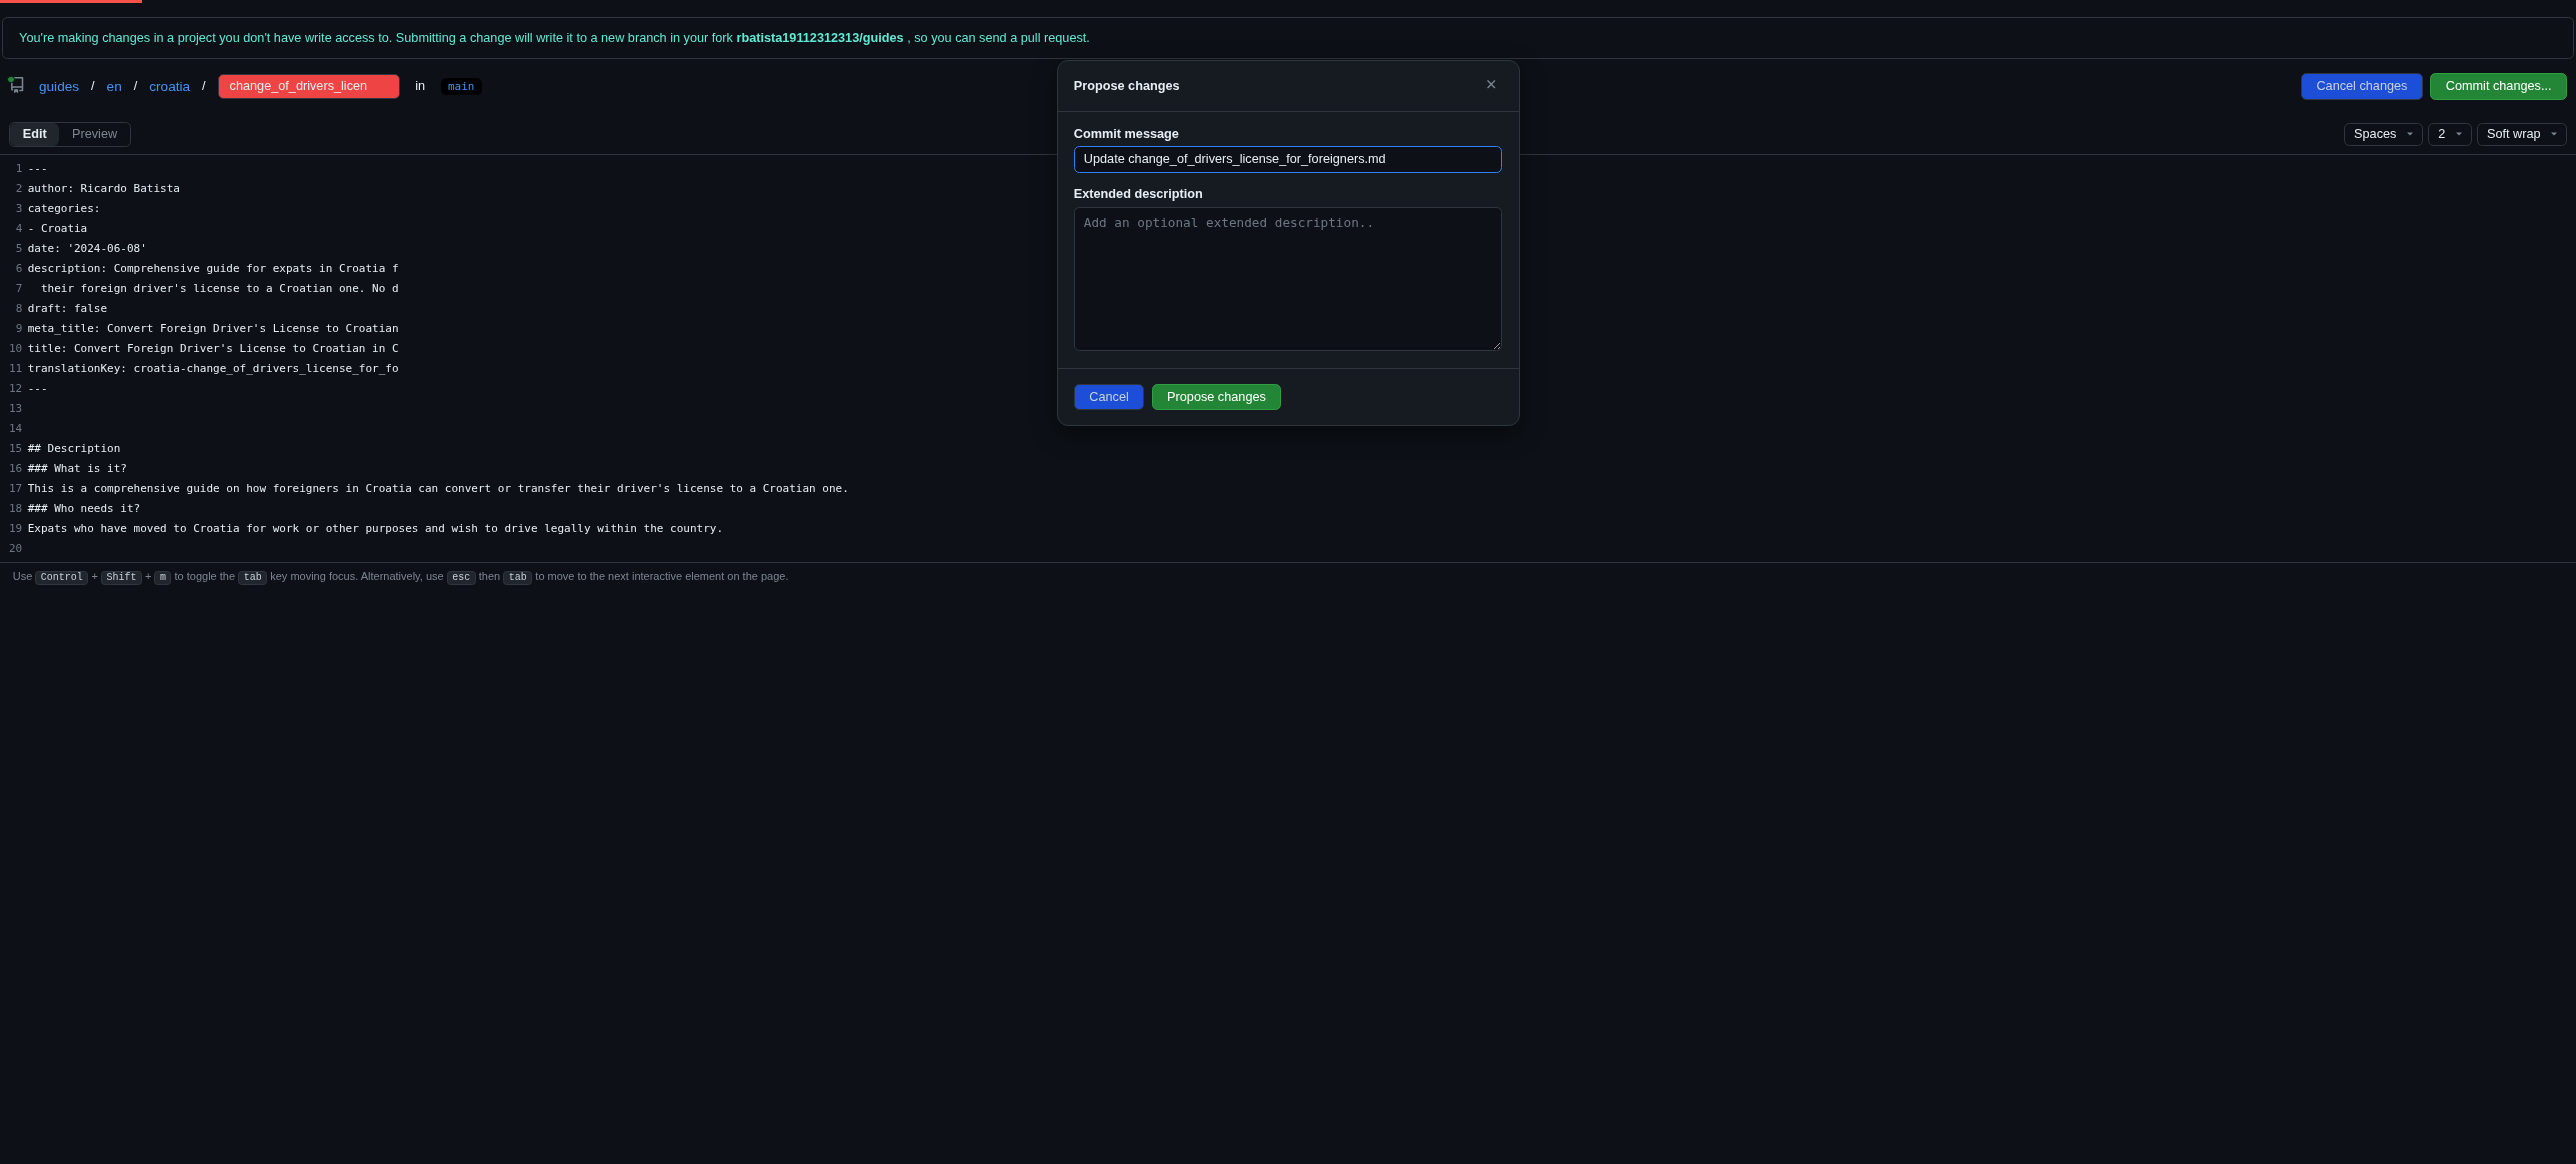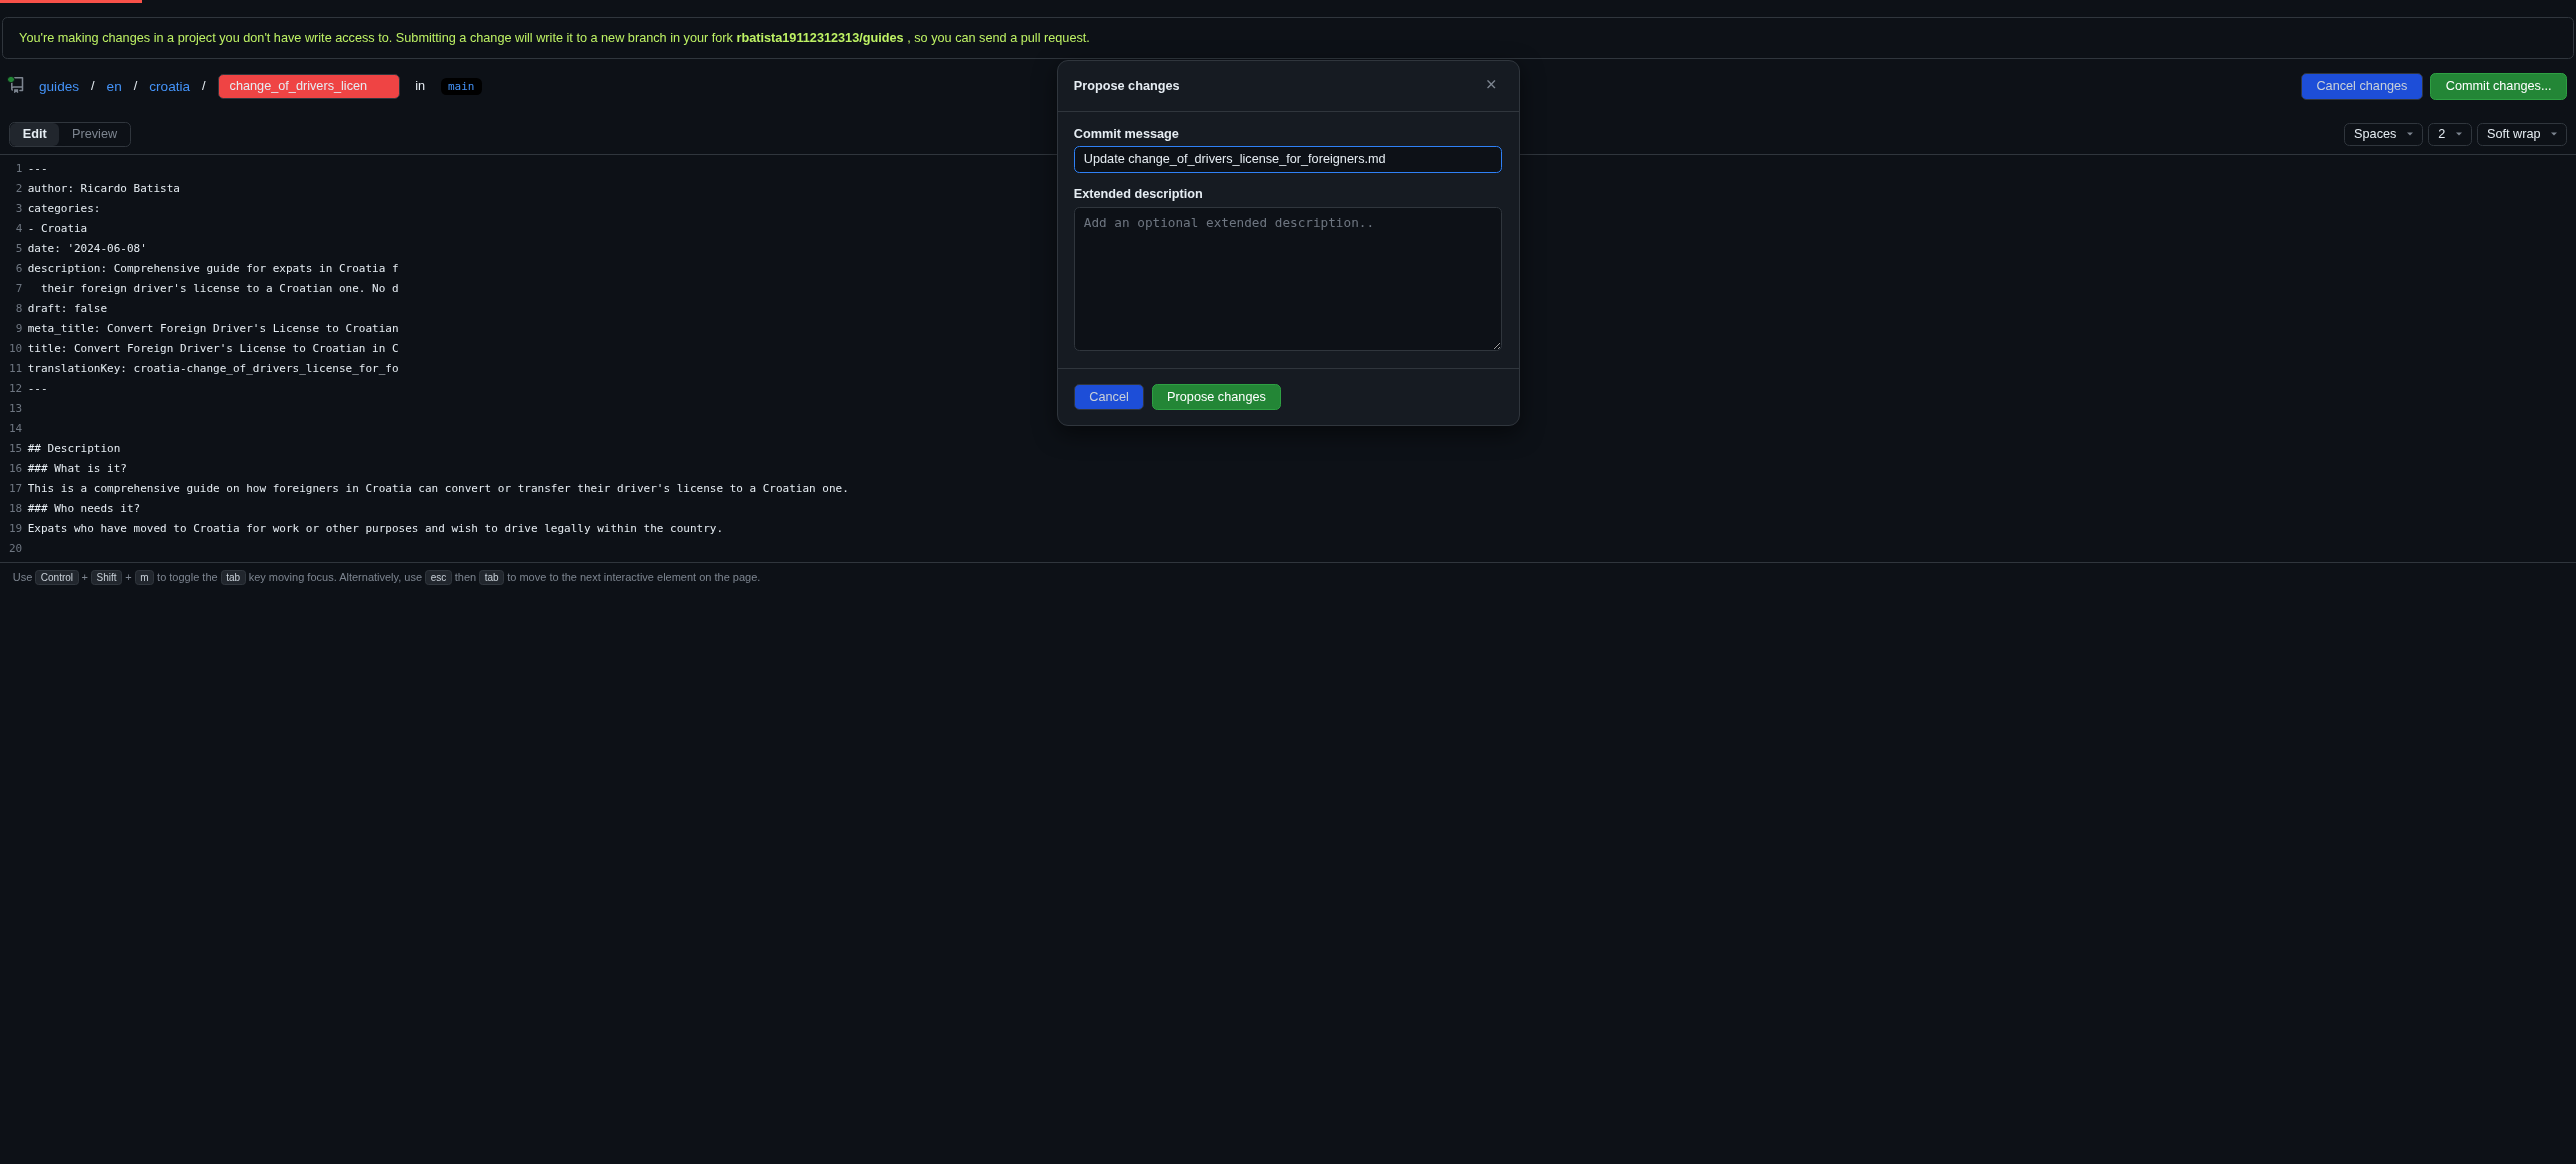--- a/index.html
+++ b/index.html
@@ -23,21 +23,21 @@
   height: 100%;
   width: 5.5%;
   background: #f85149;
 }
 .notice-bar {
   border: 0.9px solid #30363d;
   border-radius: 5.4px;
   margin: 14.5px 1.8px 0 1.8px;
   padding: 12.7px 16.3px;
   font-size: 12.7px;
-  color: #bef264;
+  color: #5eead4;
 }
 .notice-bar .repo { font-weight: 600; }
 .path-bar {
   display: flex;
   align-items: center;
   padding: 14.5px 9px;
   gap: 12px;
 }
 .repo-icon {
   width: 18px;
@@ -153,21 +153,21 @@
   padding: 7.3px 12.7px;
   font-size: 11px;
   color: #7d8590;
 }
 .kbd {
   display: inline-block;
   background: #21262d;
   border: 0.9px solid #30363d;
   border-radius: 3.6px;
   padding: 0.9px 4.5px;
-  font-family: Liberation Sans, sans-serif;
+  font-family: Liberation Mono, monospace;
   font-size: 10px;
   color: #c9d1d9;
 }
 
 
 .modal-overlay {
   position: fixed;
   inset: 0;
   display: flex;
   align-items: flex-start;

